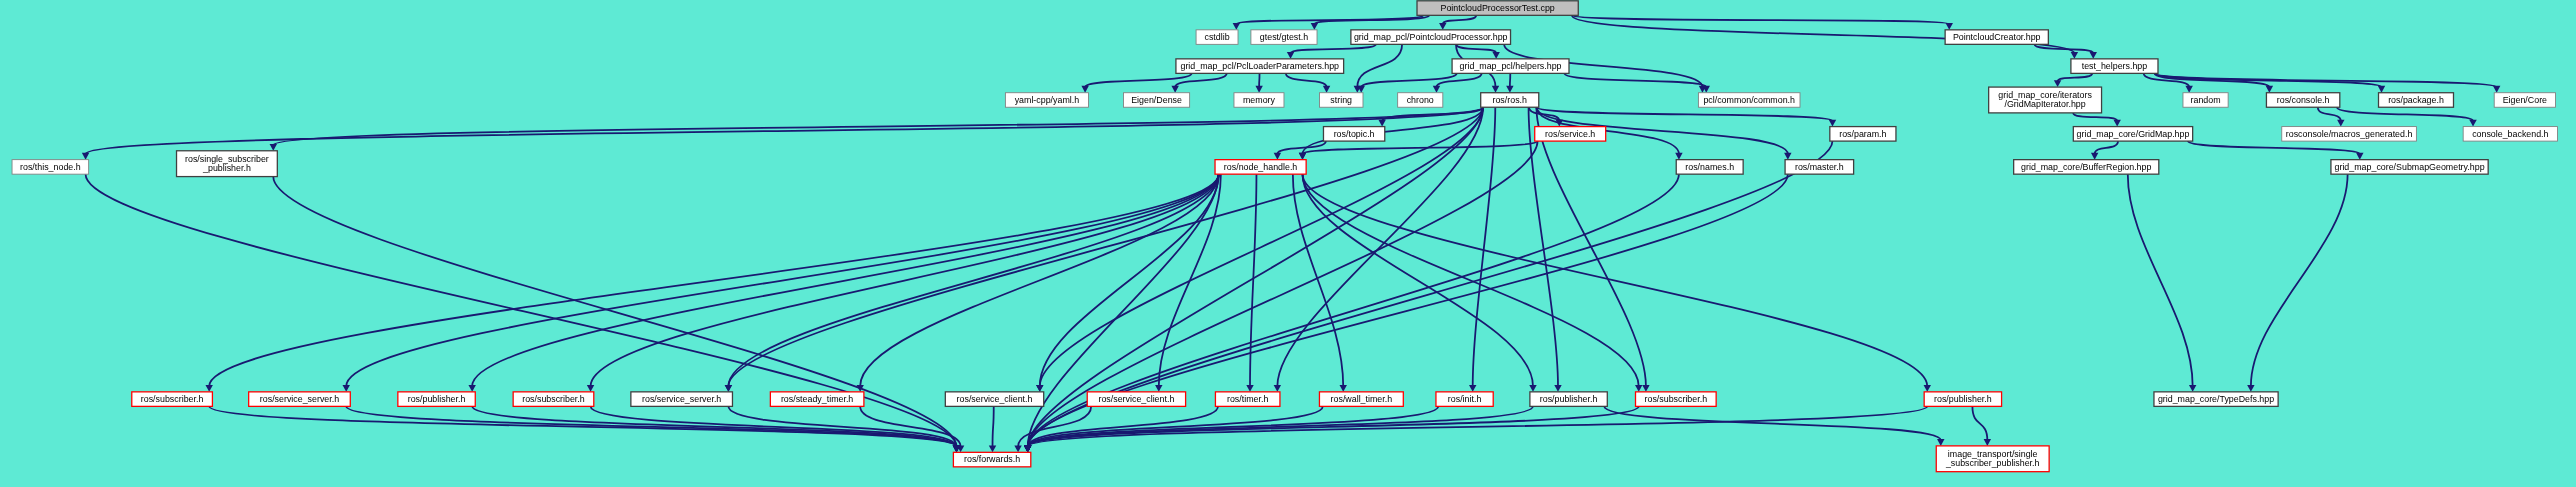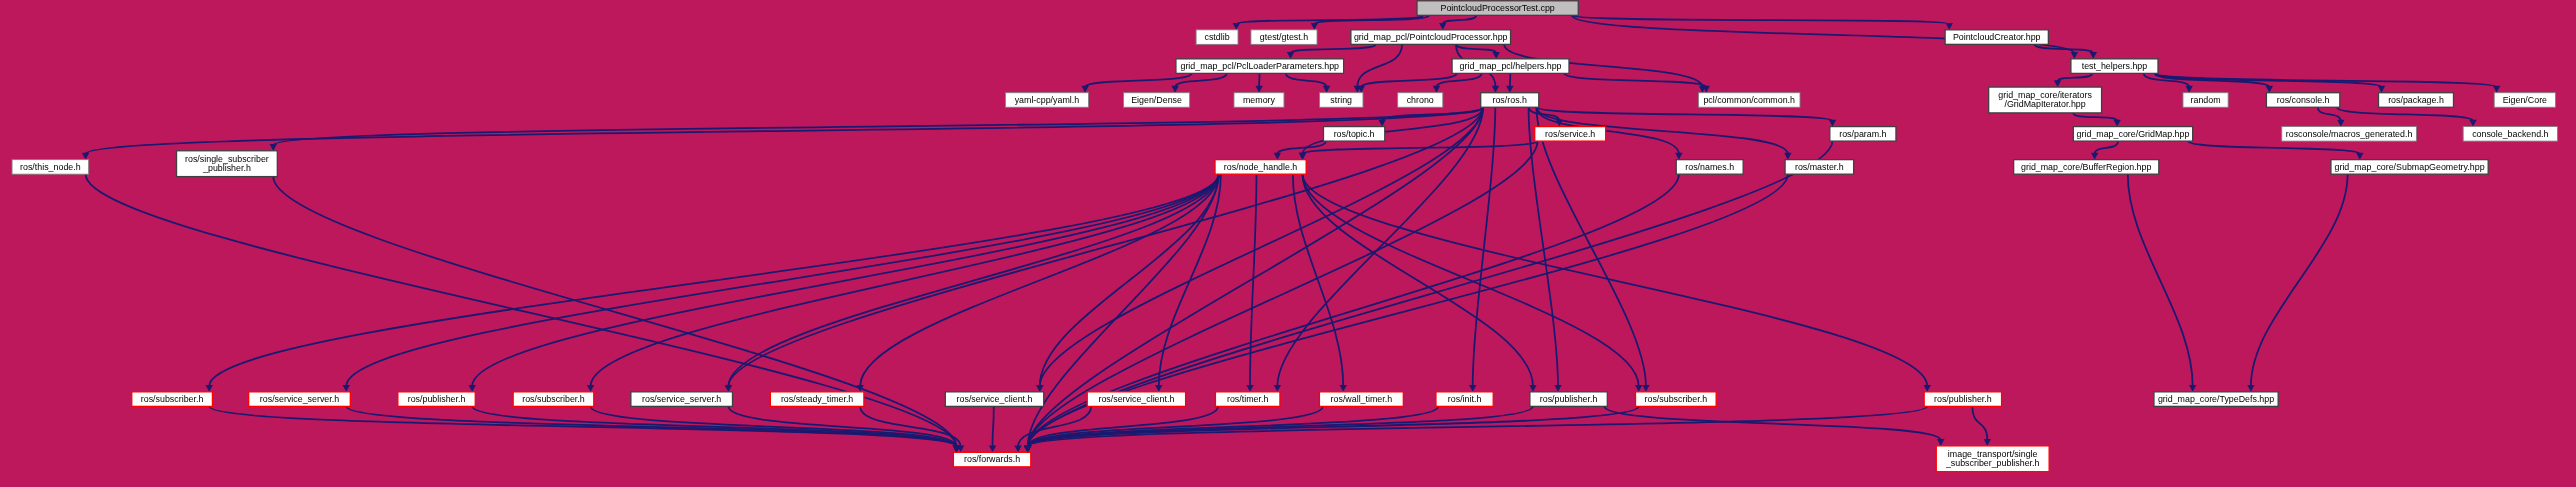--- a/index.html
+++ b/index.html
@@ -1,17 +1,17 @@
 <!DOCTYPE html>
 <html style="font-size:13px"><head>
 <meta charset="utf-8">
 <style>
   html,body{margin:0;padding:0;background:#ffffff;}
   body{font-family:"Liberation Sans","DejaVu Sans",sans-serif;}
-  #graph-root{position:relative;width:2576px;height:487px;background:#be185d;overflow:hidden;}
+  #graph-root{position:relative;width:2576px;height:487px;background:#5eead4;overflow:hidden;}
   svg{display:block;}
   .node-label{font-family:"Liberation Sans","DejaVu Sans",sans-serif;fill:#000000;text-anchor:middle;dominant-baseline:middle;}
   .edge{fill:none;stroke:#191970;stroke-width:2.2;}
   .arrow{fill:#191970;stroke:none;}
 </style>
 </head>
 <body>
 
 <div id="graph-root">
   <svg id="graph-svg" width="2576" height="487" viewBox="0 0 3194 604" xmlns="http://www.w3.org/2000/svg">

